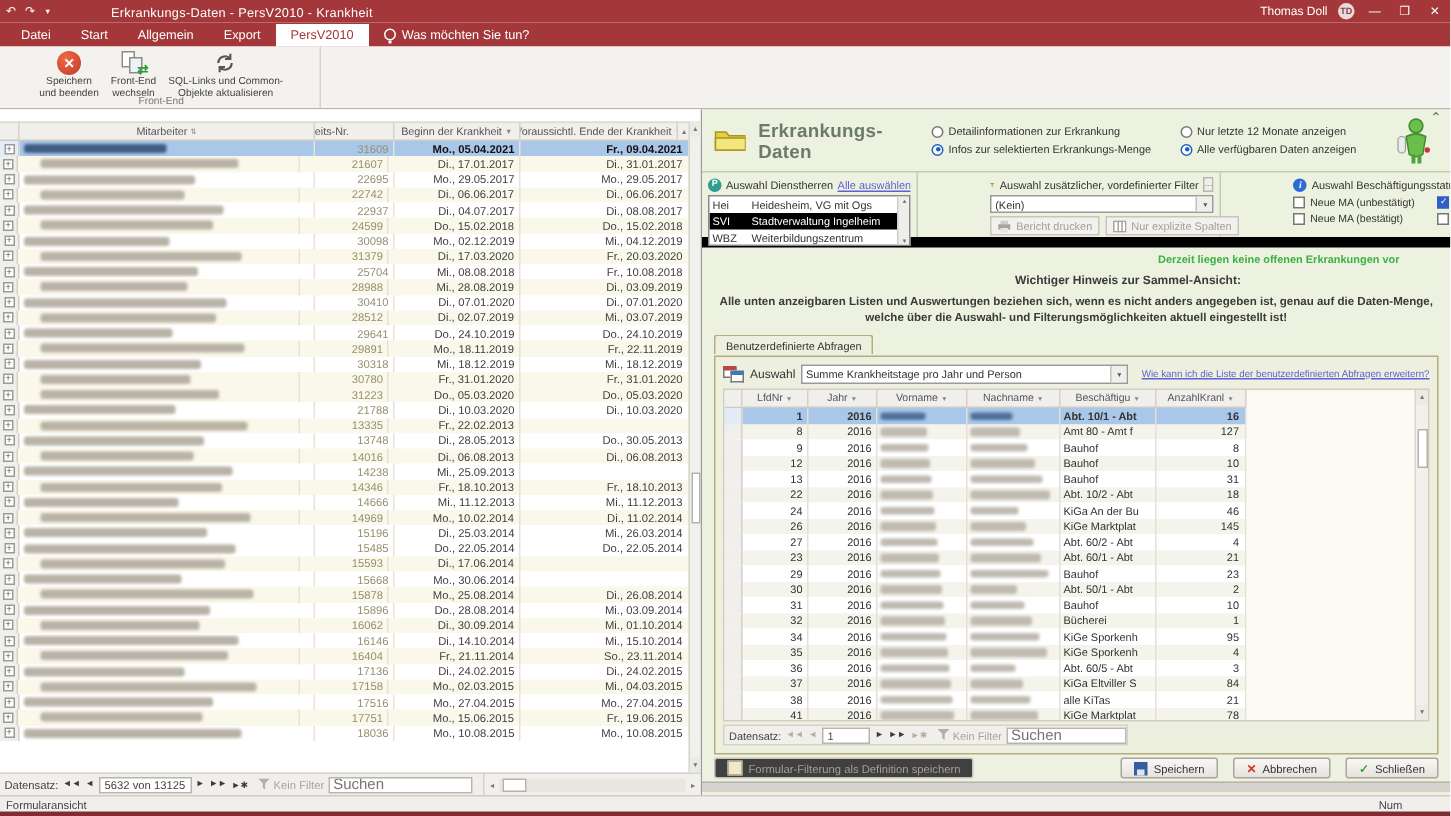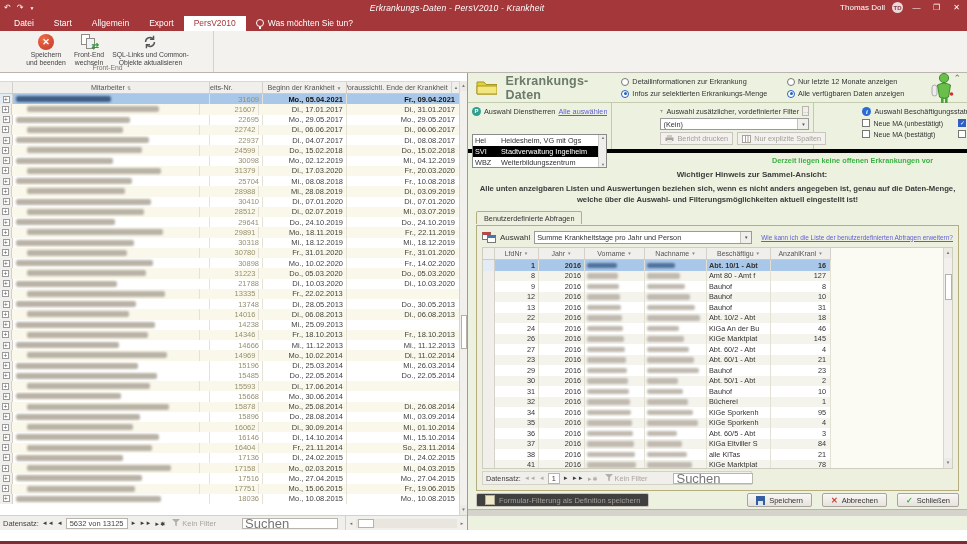--- a/index.html
+++ b/index.html
@@ -4,21 +4,21 @@
 <style>
   html,body{margin:0;padding:0;width:967px;height:544px;overflow:hidden;
     font-family:"Liberation Sans",sans-serif;background:#fff;}
   *{box-sizing:border-box;}
   .app{position:relative;width:967px;height:544px;background:#fff;}
 
   
   .titlebar{height:15px;background:#a4373a;display:flex;align-items:center;color:#fff;padding:0 4px;}
   .qat{display:flex;gap:6px;width:70px;align-items:center;font-size:8px;opacity:.95;}
   .qat span{cursor:default;}
-  .tb-title{flex:1;text-align:center;font-size:8.5px;letter-spacing:.2px;font-style:italic;}
+  .tb-title{flex:1;text-align:left;font-size:8.5px;letter-spacing:.2px;}
   .tb-right{display:flex;align-items:center;gap:7px;}
   .tb-user{font-size:8px;}
   .tb-avatar{width:11px;height:11px;border-radius:50%;background:#e9dadb;color:#8a4046;
     font-size:6px;font-weight:bold;display:flex;align-items:center;justify-content:center;}
   .win-btn{font-size:8px;width:13px;text-align:center;}
 
   
   .tabsrow{height:16px;background:#a4373a;display:flex;align-items:flex-end;padding-left:4px;color:#fff;font-size:8.5px;}
   .rtab{padding:2px 10px 3px;cursor:default;white-space:nowrap;}
   .rtab.active{background:#fff;color:#a4373a;}
@@ -76,54 +76,54 @@
   .vs-thumb{position:absolute;top:54%;height:34px;left:0.5px;right:0.5px;background:#fff;border:1px solid #b5b1a9;}
 
   
   .navbar{position:absolute;bottom:0;left:0;right:0;height:15px;background:#f1efec;border-top:1px solid #d5d1c9;
     display:flex;align-items:center;font-size:7.5px;color:#444;padding-left:3px;gap:3px;white-space:nowrap;}
   .nav-val{background:#fff;border:1px solid #b9b5ae;padding:0 3px;height:11px;line-height:10px;}
   .nav-arr{font-size:6px;color:#3c3c3c;}
   .nav-arr.dis{color:#b3afa7;}
   .kein{color:#a9a49c;display:flex;gap:2px;align-items:center;margin-left:4px;}
   .funnel{display:inline-block;}
-  .such{width:96px;height:11px;border:1px solid #b9b5ae;background:#fff;font-size:13px;color:#555;
-    padding:0 2px;font-family:"Liberation Sans",sans-serif;margin-left:23px;}
+  .such{width:96px;height:11px;border:1px solid #b9b5ae;background:#fff;font-size:10px;color:#555;
+    padding:0 2px;font-family:"Liberation Sans",sans-serif;}
   .hscroll{flex:1;align-self:stretch;display:flex;align-items:center;margin-left:4px;background:#f2f0ec;border-left:1px solid #d5d1c9;}
   .hs-a{width:10px;text-align:center;font-size:4.5px;color:#777;}
   .hs-track{flex:1;height:9px;background:#e9e6e0;position:relative;}
   .hs-thumb{position:absolute;left:2px;top:0;width:16px;height:9px;background:#fff;border:1px solid #b5b1a9;}
 
   
   .right-pane{flex:1;background:#edf2e0;position:relative;font-size:8px;color:#333;overflow:hidden;}
   .chev{position:absolute;top:0px;right:6px;color:#66705c;font-size:9px;z-index:5;}
-  .form-header{height:30px;border-bottom:1px solid #c2cbae;display:flex;align-items:center;padding:4px 8px;}
+  .form-header{height:42px;border-bottom:1px solid #c2cbae;display:flex;align-items:center;padding:4px 8px;}
   .fh-title{display:flex;align-items:center;gap:8px;width:172px;}
   .fh-text{font-size:12.5px;color:#6b7a6a;font-weight:bold;letter-spacing:.2px;}
   .radio-col{display:flex;flex-direction:column;gap:3px;}
   .radio-col.g1{width:196px;} .radio-col.g2{width:168px;}
   .radio{display:flex;align-items:center;gap:3px;font-size:7.3px;color:#333;}
   .rdot{width:8px;height:8px;border-radius:50%;border:1px solid #777;background:#fff;position:relative;flex:0 0 8px;}
   .radio.on .rdot{border-color:#2060c0;}
   .radio.on .rdot::after{content:"";position:absolute;inset:1.5px;background:#2060c0;border-radius:50%;}
   .greenman{margin-left:auto;margin-right:4px;}
 
-  .filter-row{height:50px;border-bottom:4px solid #000000;display:flex;gap:44px;}
+  .filter-row{height:50px;border-bottom:7px solid #000000;display:flex;gap:44px;}
   .fcol{padding:2px 4px;position:relative;}
   .fcol1{width:160px;border-right:1px solid #c2cbae;}
   .fcol2{width:158px;border-right:1px solid #c2cbae;}
   .fcol3{flex:1;}
   .flabel{display:flex;align-items:center;gap:3px;font-size:7.3px;height:12px;white-space:nowrap;overflow:hidden;}
   .flabel .link{margin-left:auto;}
   .link{color:#5f5fd3;text-decoration:underline;font-size:7.3px;cursor:pointer;white-space:nowrap;}
   .p-ic{width:9px;height:9px;border-radius:50%;background:#2e9e8f;color:#fff;font-size:6px;font-weight:bold;
     text-align:center;line-height:9px;flex:0 0 9px;}
   .i-ic{width:9px;height:9px;border-radius:50%;background:#2b6cd4;color:#fff;font-size:6.5px;font-weight:bold;
     font-family:"Liberation Serif",serif;font-style:italic;text-align:center;line-height:9px;flex:0 0 9px;}
-  .listbox{margin-top:17px;height:34px;background:#fff;border:1px solid #8a8a8a;position:relative;overflow:hidden;font-size:7.3px;}
+  .listbox{margin-top:1px;height:34px;background:#fff;border:1px solid #8a8a8a;position:relative;overflow:hidden;font-size:7.3px;}
   .lb-row{display:flex;height:11px;line-height:11px;padding-left:2px;}
   .lb-code{width:26px;flex:0 0 26px;}
   .lb-row.sel{background:#000;color:#fff;}
   .lb-scroll{position:absolute;right:0;top:0;bottom:0;width:8px;background:#f0eeea;border-left:1px solid #ccc;
     display:flex;flex-direction:column;justify-content:space-between;align-items:center;font-size:4px;color:#777;}
   .combo{height:12px;background:#fff;border:1px solid #9a9a9a;display:flex;align-items:center;font-size:7.3px;
     padding-left:2px;margin-top:1px;white-space:nowrap;overflow:hidden;}
   .combo .dd{margin-left:auto;width:11px;height:100%;background:#f0efec;border-left:1px solid #c5c1ba;
     display:flex;align-items:center;justify-content:center;font-size:4.5px;color:#555;flex:0 0 11px;}
   .btnrow{display:flex;gap:4px;margin-top:2px;}
@@ -465,31 +465,20 @@
             <span class="dc c0">
               <span class="plus">+</span>
             </span>
             <span class="dc c1">
               <span class="blurbar" style="width: 100px;"></span>
             </span>
             <span class="dc c2">30780</span>
             <span class="dc c3">Fr., 31.01.2020</span>
             <span class="dc c4">Fr., 31.01.2020</span>
           </div>
-          <div class="dt-row">
-            <span class="dc c0">
-              <span class="plus">+</span>
-            </span>
-            <span class="dc c1">
-              <span class="blurbar" style="width: 137px;"></span>
-            </span>
-            <span class="dc c2">30898</span>
-            <span class="dc c3">Mo., 10.02.2020</span>
-            <span class="dc c4">Fr., 14.02.2020</span>
-          </div>
           <div class="dt-row alt">
             <span class="dc c0">
               <span class="plus">+</span>
             </span>
             <span class="dc c1">
               <span class="blurbar" style="width: 119px;"></span>
             </span>
             <span class="dc c2">31223</span>
             <span class="dc c3">Do., 05.03.2020</span>
             <span class="dc c4">Do., 05.03.2020</span>
@@ -1248,14 +1237,18 @@
         </span>
         <span class="big-btn">
           <span class="vgrn">✓</span>
           <span>Schließen</span>
         </span>
       </div>
       <div class="graystrip"></div>
     </div>
   </div>
 
+  <div class="statusbar">
+    <span>Formularansicht</span>
+    <span class="sb-right">Num</span>
+  </div>
   <div class="bottomline"></div>
 </div>
 
 </body></html>

